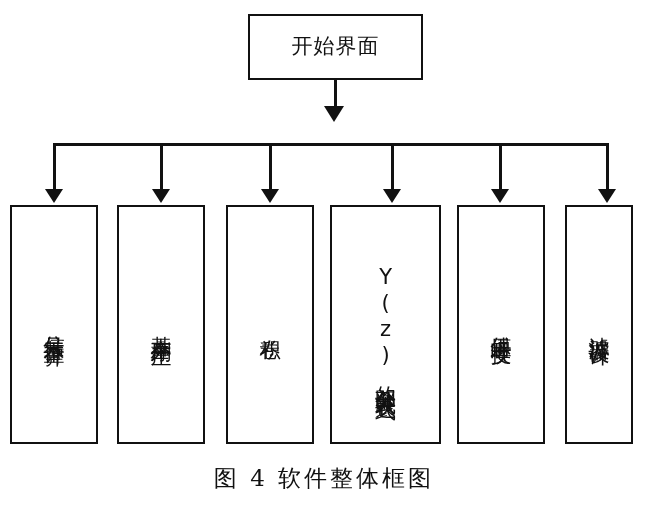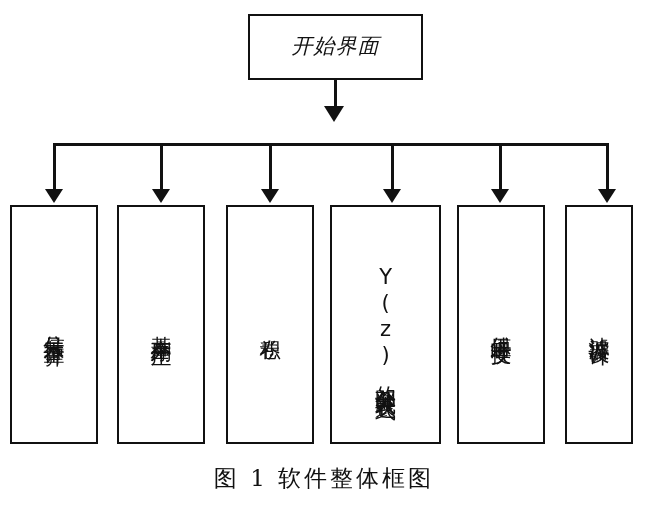--- a/index.html
+++ b/index.html
@@ -26,21 +26,20 @@
 
   
   .node-box {
     position: absolute;
     box-sizing: border-box;
     background: #ffffff;
     border: 2px solid #111111;
   }
   .node-box.root {
     border-width: 2px;
-    font-style: italic;
   }
   .node-box.leaf {
     border-width: 2px;
   }
 
   
   .label-h {
     width: 100%;
     height: 100%;
     display: flex;
@@ -174,15 +173,15 @@
       <span class="vtext">傅里叶变换</span>
     </div>
   </div>
 
   <div class="node-box leaf" style="left:565px; top:205px; width:68px; height:239px;">
     <div class="label-v">
       <span class="vtext">滤波器设计</span>
     </div>
   </div>
 
-  <div id="figure-caption">图 1 软件整体框图</div>
+  <div id="figure-caption">图 4 软件整体框图</div>
 
 </div>
 
 </body></html>

